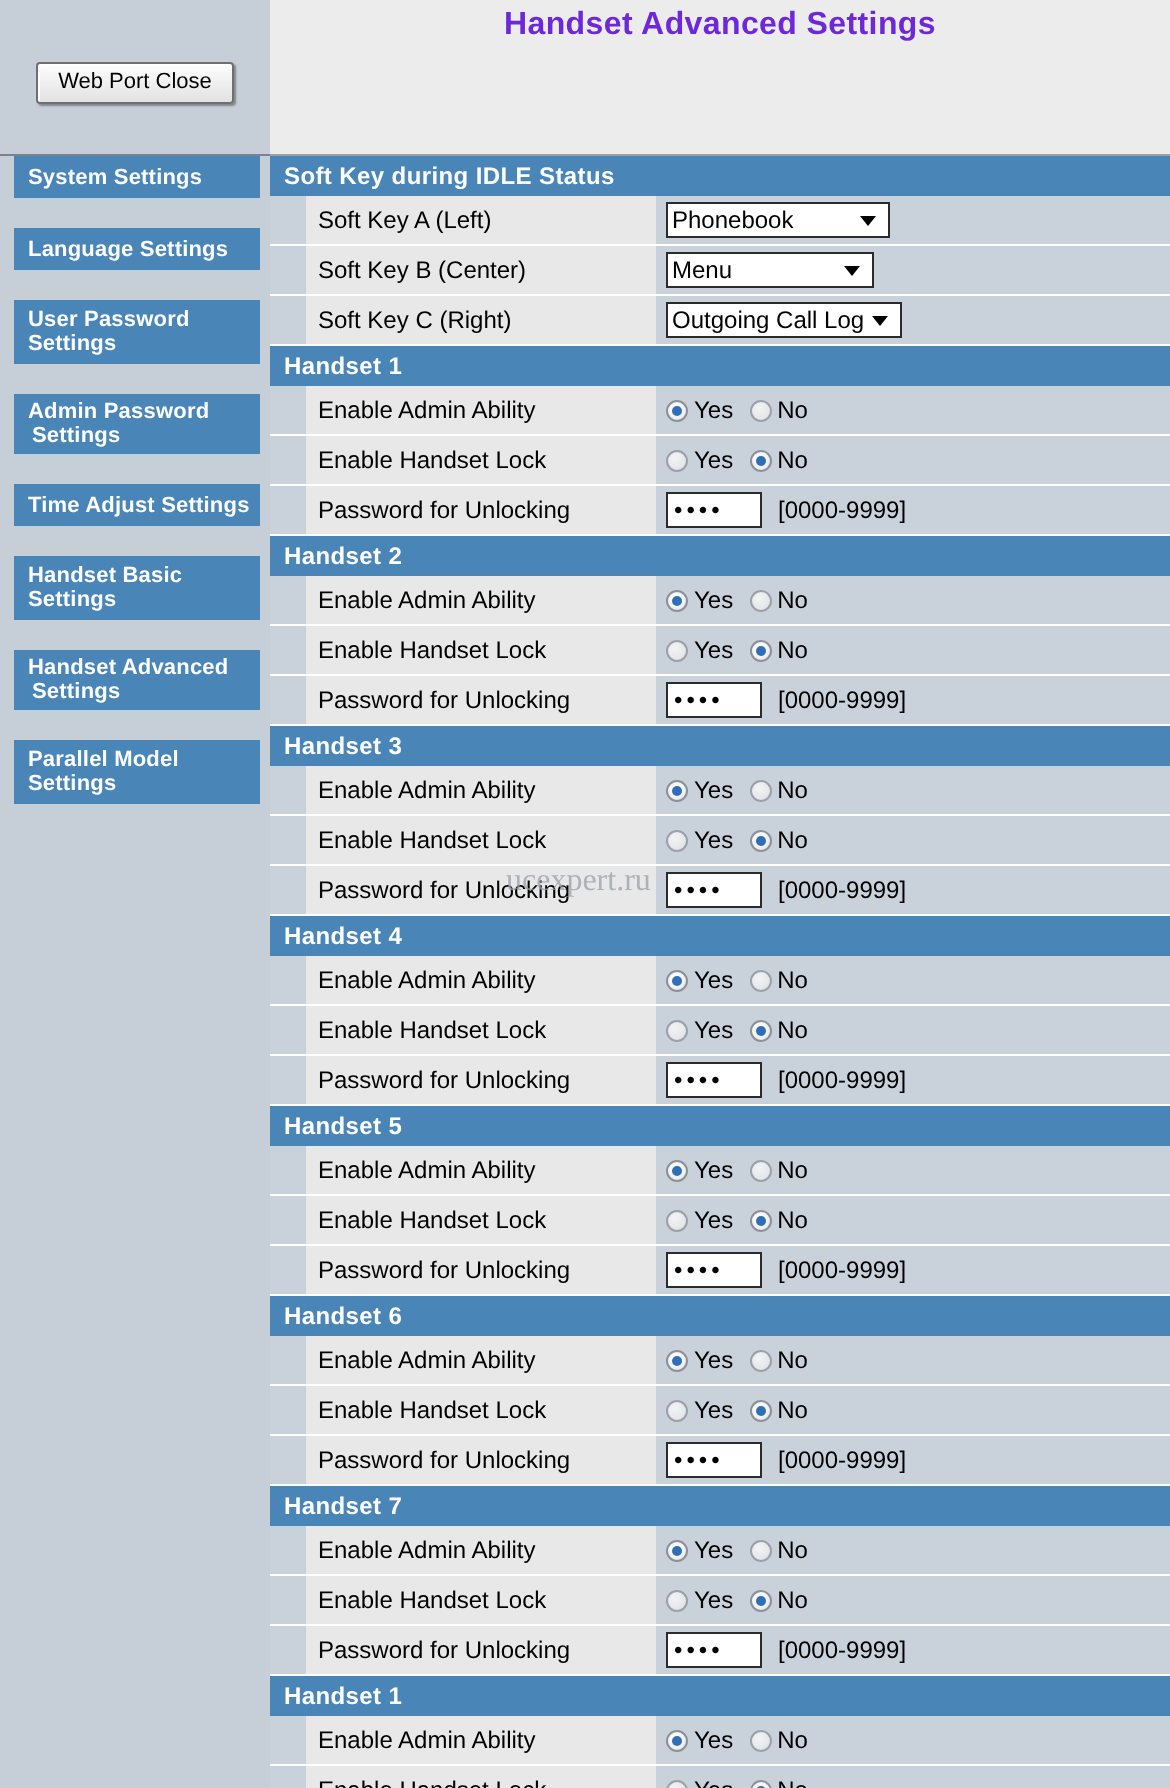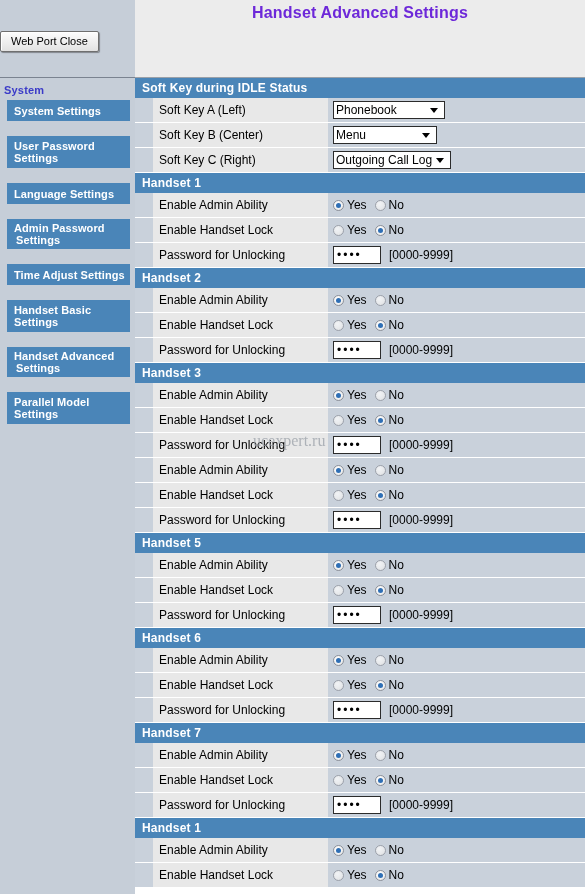--- a/index.html
+++ b/index.html
@@ -30,20 +30,21 @@
     flex: 0 0 78px;
   }
   .top-left {
     width: 135px;
     flex: 0 0 135px;
     background: #c6ced8;
     border-bottom: 1px solid #7a8390;
     box-sizing: border-box;
     display: flex;
     align-items: flex-start;
+    justify-content: center;
     padding-top: 31px;
   }
   .webport-btn {
     font-family: "Liberation Sans", sans-serif;
     font-size: 11px;
     color: #000;
     background: linear-gradient(#fdfdfd, #e2e2e2);
     border: 1px solid #6f6f6f;
     border-radius: 2px;
     box-shadow: inset 1px 1px 0 #ffffff, 1px 1px 1px rgba(0,0,0,.35);
@@ -289,30 +290,29 @@
       <button class="webport-btn">Web Port Close</button>
     </div>
     <div class="top-right">
       <div class="page-title">Handset Advanced Settings</div>
     </div>
   </div>
 
   <div class="body-row">
 
     <div class="sidebar">
-      <div class="sidebar-heading">System</div>
       <div class="nav-list">
         <div class="nav-item">
           <span>System Settings</span>
         </div>
         <div class="nav-item">
+          <span>Language Settings</span>
+        </div>
+        <div class="nav-item">
           <span>User Password Settings</span>
-        </div>
-        <div class="nav-item">
-          <span>Language Settings</span>
         </div>
         <div class="nav-item two-line">
           <span>Admin Password</span>
           <span class="l2">Settings</span>
         </div>
         <div class="nav-item">
           <span>Time Adjust Settings</span>
         </div>
         <div class="nav-item">
           <span>Handset Basic Settings</span>
@@ -496,20 +496,21 @@
             <div class="frow">
               <div class="gutter"></div>
               <div class="fl-label">Password for Unlocking</div>
               <div class="fl-value">
                 <input type="text" class="pw" readonly="" value="••••" style="">
                 <span class="hint">[0000-9999]</span>
               </div>
             </div>
           </div>
           <div class="section">
+            <div class="sec-header">Handset 4</div>
             <div class="frow">
               <div class="gutter"></div>
               <div class="fl-label">Enable Admin Ability</div>
               <div class="fl-value">
                 <div class="radio-grp">
                   <label class="radio-opt">
                     <span class="rdot on"></span>
                     <span class="rlab">Yes</span>
                   </label>
                   <label class="radio-opt">

